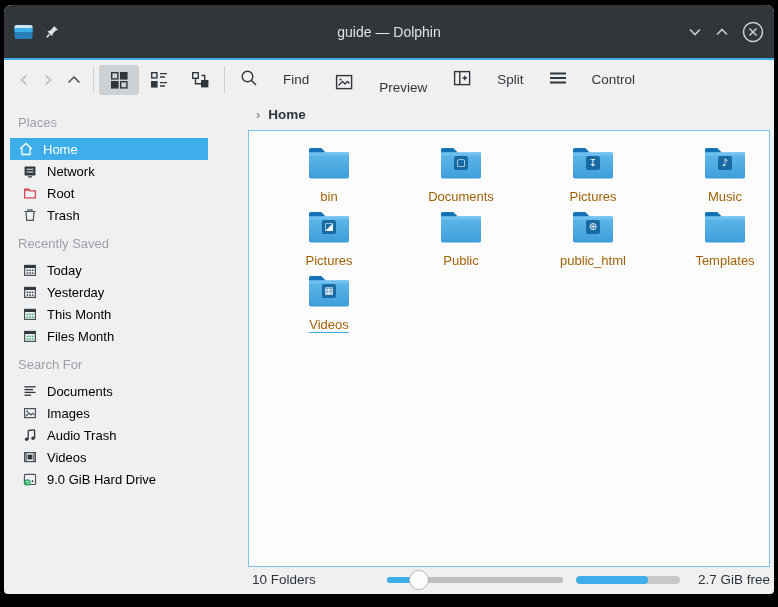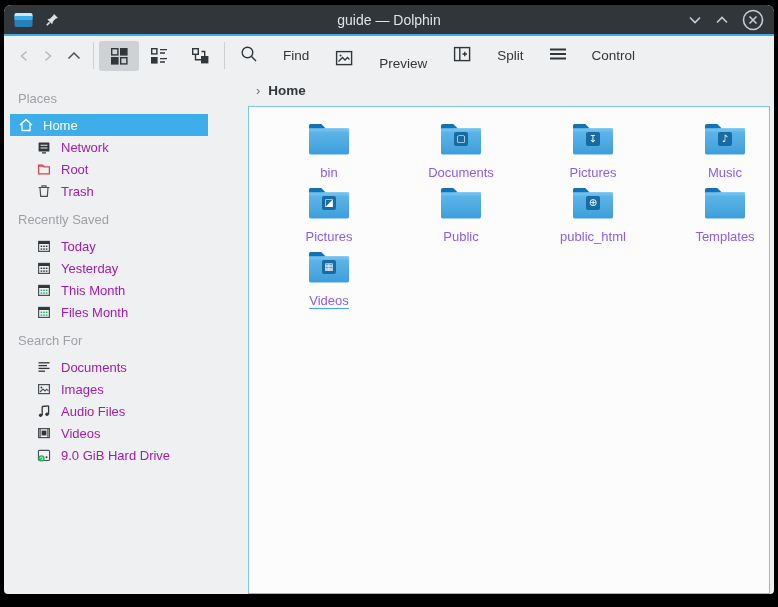--- a/index.html
+++ b/index.html
@@ -1,57 +1,57 @@
 <!DOCTYPE html>
 <html><head>
 <meta charset="utf-8">
 <style>
   html,body{margin:0;padding:0;}
   body{width:778px;height:607px;background:#000;position:relative;overflow:hidden;
        font-family:"Liberation Sans","DejaVu Sans",sans-serif;-webkit-font-smoothing:antialiased;}
   .window{position:absolute;left:4px;top:5px;right:4px;bottom:13px;background:#eff0f1;
           border-radius:7px 7px 4px 4px;overflow:hidden;display:flex;flex-direction:column;}
   
-  .titlebar{height:29px;background:#31363b;display:flex;align-items:center;padding:0 10px;
+  .titlebar{height:29px;background:#31363b;display:flex;align-items:center;padding:12px 10px;
             color:#eff0f1;position:relative;flex:0 0 auto;}
   .titlebar .title{position:absolute;left:0;right:0;text-align:center;font-size:14px;color:#dfe3e7;}
   .tb-left{display:flex;align-items:center;gap:12px;z-index:1;}
   .tb-right{margin-left:auto;display:flex;align-items:center;gap:13px;z-index:1;}
   .tb-btn{display:flex;align-items:center;justify-content:center;cursor:default;}
   .accent{height:2px;background:#3daee9;flex:0 0 auto;}
   
   .toolbar{height:39px;display:flex;align-items:center;padding:0 8px;flex:0 0 auto;}
   .tbtn{height:30px;display:flex;align-items:center;gap:24px;padding:0 9px;border-radius:3px;
         color:#31363b;font-size:13.5px;}
   .tbtn.nav{padding:0 6px;}
   .tbtn.checked{background:#cfd2d4;}
   .tsep{width:1px;height:27px;background:#ccd0d3;margin:0 5px;}
   
   .main{flex:1;display:flex;min-height:0;gap:38px;}
   .sidebar{width:204px;flex:0 0 auto;padding-top:6px;overflow:hidden;}
   .sb-header{color:#9da1a6;font-size:13px;padding:10px 0 8px 14px;}
-  .sb-item{height:22px;display:flex;align-items:center;gap:9px;padding-left:32px;
-           font-size:13px;color:#a21caf;}
+  .sb-item{height:22px;display:flex;align-items:center;gap:9px;padding-left:18px;
+           font-size:13px;color:#000000;}
   .sb-item.selected{background:#3daee9;color:#fff;margin-left:6px;padding-left:8px;}
   .sb-item.selected svg *{stroke:#fff !important;}
   .sb-icon{width:16px;height:16px;display:flex;align-items:center;justify-content:center;flex:0 0 auto;}
   .content{flex:1;display:flex;flex-direction:column;min-width:0;}
   .breadcrumb{height:31px;display:flex;align-items:center;padding-left:10px;gap:8px;flex:0 0 auto;}
   .crumb-chev{color:#6a7176;font-size:13px;}
   .crumb{font-size:13.5px;font-weight:bold;color:#31363b;}
   .viewframe{flex:1;margin:0 4px 0 2px;border:1px solid #7fc3ea;background:#fcfcfc;
              padding:10px 0 0 14px;overflow:hidden;}
   .grid{display:grid;grid-template-columns:repeat(4,132px);grid-auto-rows:64px;}
   .fitem{display:flex;flex-direction:column;align-items:center;justify-content:flex-start;}
   .ficon{height:40px;display:flex;align-items:flex-end;justify-content:center;position:relative;}
   .femblem{position:absolute;left:50%;top:56%;transform:translate(-50%,-50%);
            background:rgba(16,98,152,0.88);color:#fff;font-size:10px;line-height:1;
            min-width:14px;height:14px;display:flex;align-items:center;justify-content:center;
            border-radius:2px;font-family:"DejaVu Sans",sans-serif;}
-  .flabel{margin-top:8px;font-size:13px;color:#8b5cf6;}
+  .flabel{margin-top:8px;font-size:13px;color:#a16207;}
   .flabel.underlined{border-bottom:1px solid #3daee9;}
   
   .statusbar{height:25px;display:flex;align-items:center;padding:0 4px 2px 6px;flex:0 0 auto;}
   .st-count{font-size:13.5px;color:#2e3338;}
   .st-spacer{flex:1;}
   .slider{width:176px;height:22px;position:relative;}
   .slider .track{position:absolute;top:8px;left:0;right:0;height:6px;border-radius:3px;background:#bcbec0;}
   .slider .fill{position:absolute;top:8px;left:0;height:6px;border-radius:3px;background:#3daee9;}
   .slider .handle{position:absolute;top:1px;width:20px;height:20px;border-radius:50%;
                   background:#fcfcfc;border:1px solid #b2b5b7;box-sizing:border-box;transform:translateX(-50%);}
@@ -355,21 +355,21 @@
                   <circle cx="4.6" cy="12.2" r="1.7"></circle>
                   <circle cx="11" cy="11.2" r="1.7"></circle>
                 </g>
                 <g stroke="#31363b" stroke-width="1.3">
                   <line x1="6.2" y1="12.2" x2="6.2" y2="3.5"></line>
                   <line x1="12.6" y1="11.2" x2="12.6" y2="2.8"></line>
                   <line x1="6.2" y1="3.5" x2="12.6" y2="2.8"></line>
                 </g>
               </svg>
             </span>
-    <span class="sb-label">Audio Files</span>
+    <span class="sb-label">Audio Trash</span>
   </div>
 
   <div class="sb-item">
     <span class="sb-icon">
               <svg width="16" height="16" viewBox="0 0 16 16" fill="none" xmlns="http://www.w3.org/2000/svg">
                 <rect x="2.6" y="3.6" width="10.8" height="9" stroke="#4a5056" stroke-width="1.2"></rect>
                 <rect x="5.6" y="5.6" width="4.8" height="4.8" fill="#31363b"></rect>
                 <g stroke="#31363b" stroke-width="1">
                   <line x1="4.1" y1="3.8" x2="4.1" y2="12.4"></line>
                   <line x1="11.9" y1="3.8" x2="11.9" y2="12.4"></line>
@@ -559,15 +559,28 @@
                   <rect x="3" y="8.4" width="40" height="26" rx="1.6" fill="url(#fg)"></rect>
                   <rect x="3" y="8.4" width="40" height="3" fill="#6fc0ee"></rect>
                 </svg>
                 <span class="femblem">▦</span>
               </span>
     <span class="flabel underlined">Videos</span>
   </div>
 </div>
       </div>
 
+      <div class="statusbar">
+        <span class="st-count">10 Folders</span>
+        <span class="st-spacer"></span>
+        <span class="slider">
+          <span class="track"></span>
+          <span class="fill" id="zoomfill" style="width: 18%;"></span>
+          <span class="handle" id="zoomhandle" style="left: 18%;"></span>
+        </span>
+        <span class="capbar">
+          <span class="fill" id="capfill" style="width: 69%;"></span>
+        </span>
+        <span class="st-free">2.7 GiB free</span>
+      </div>
     </div>
   </div>
 </div>
 
 </body></html>

